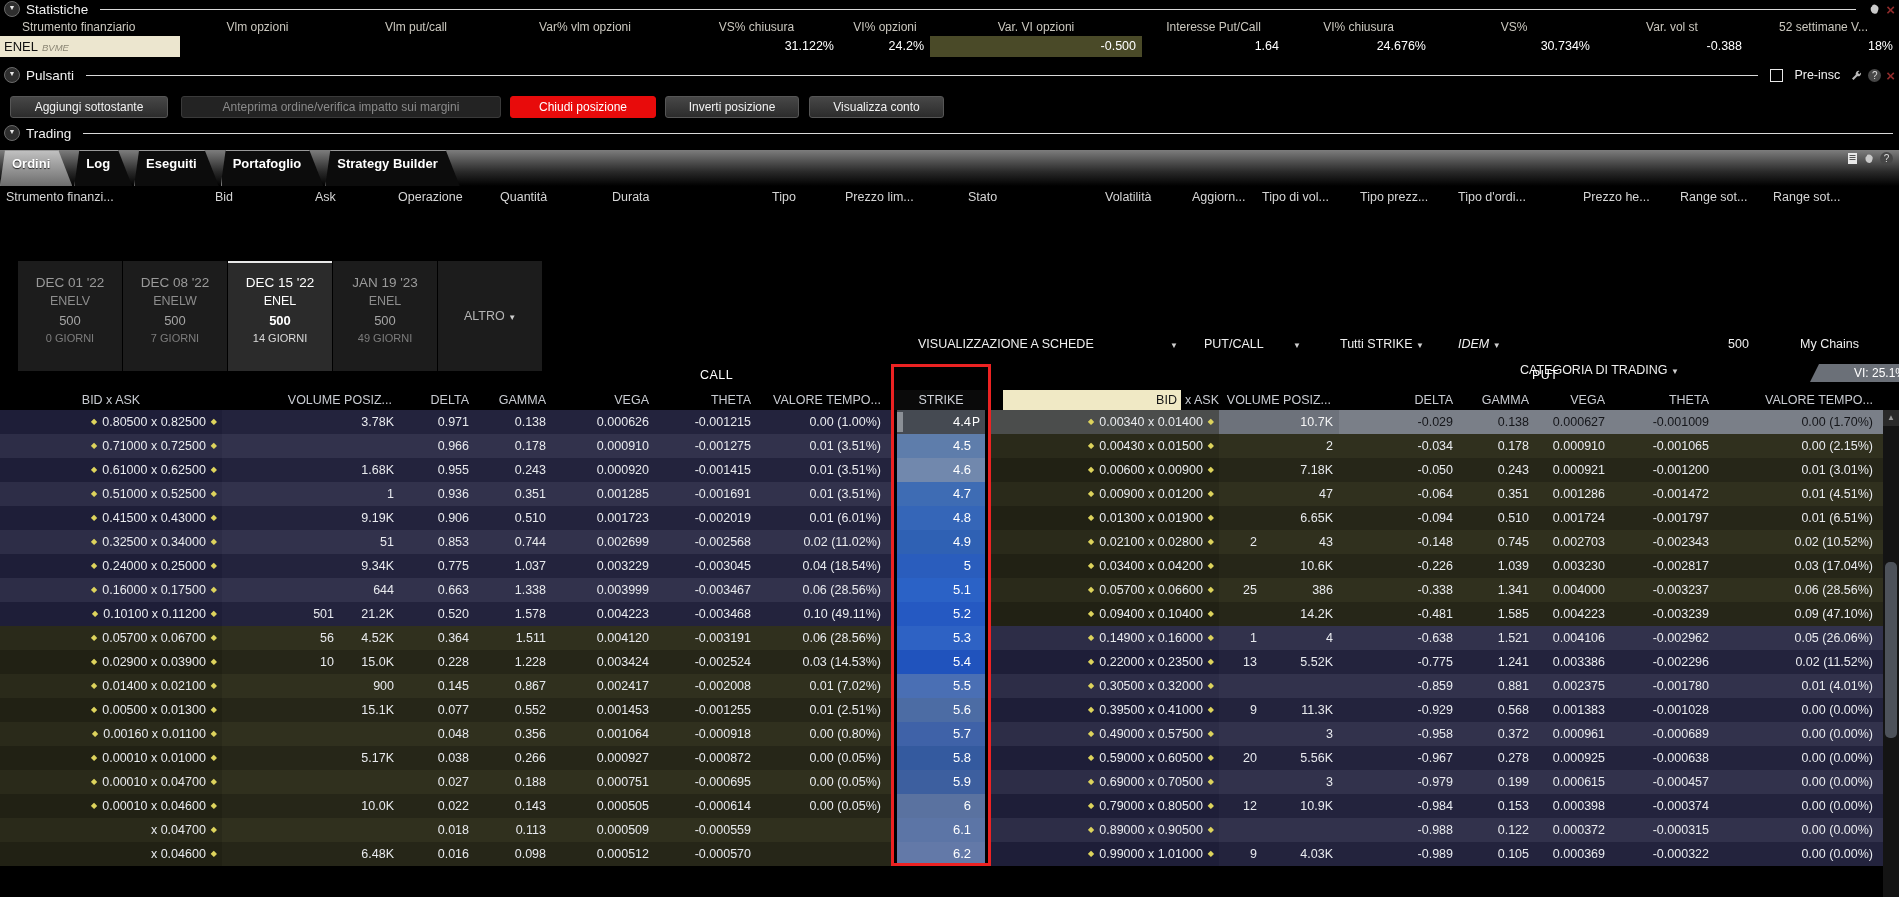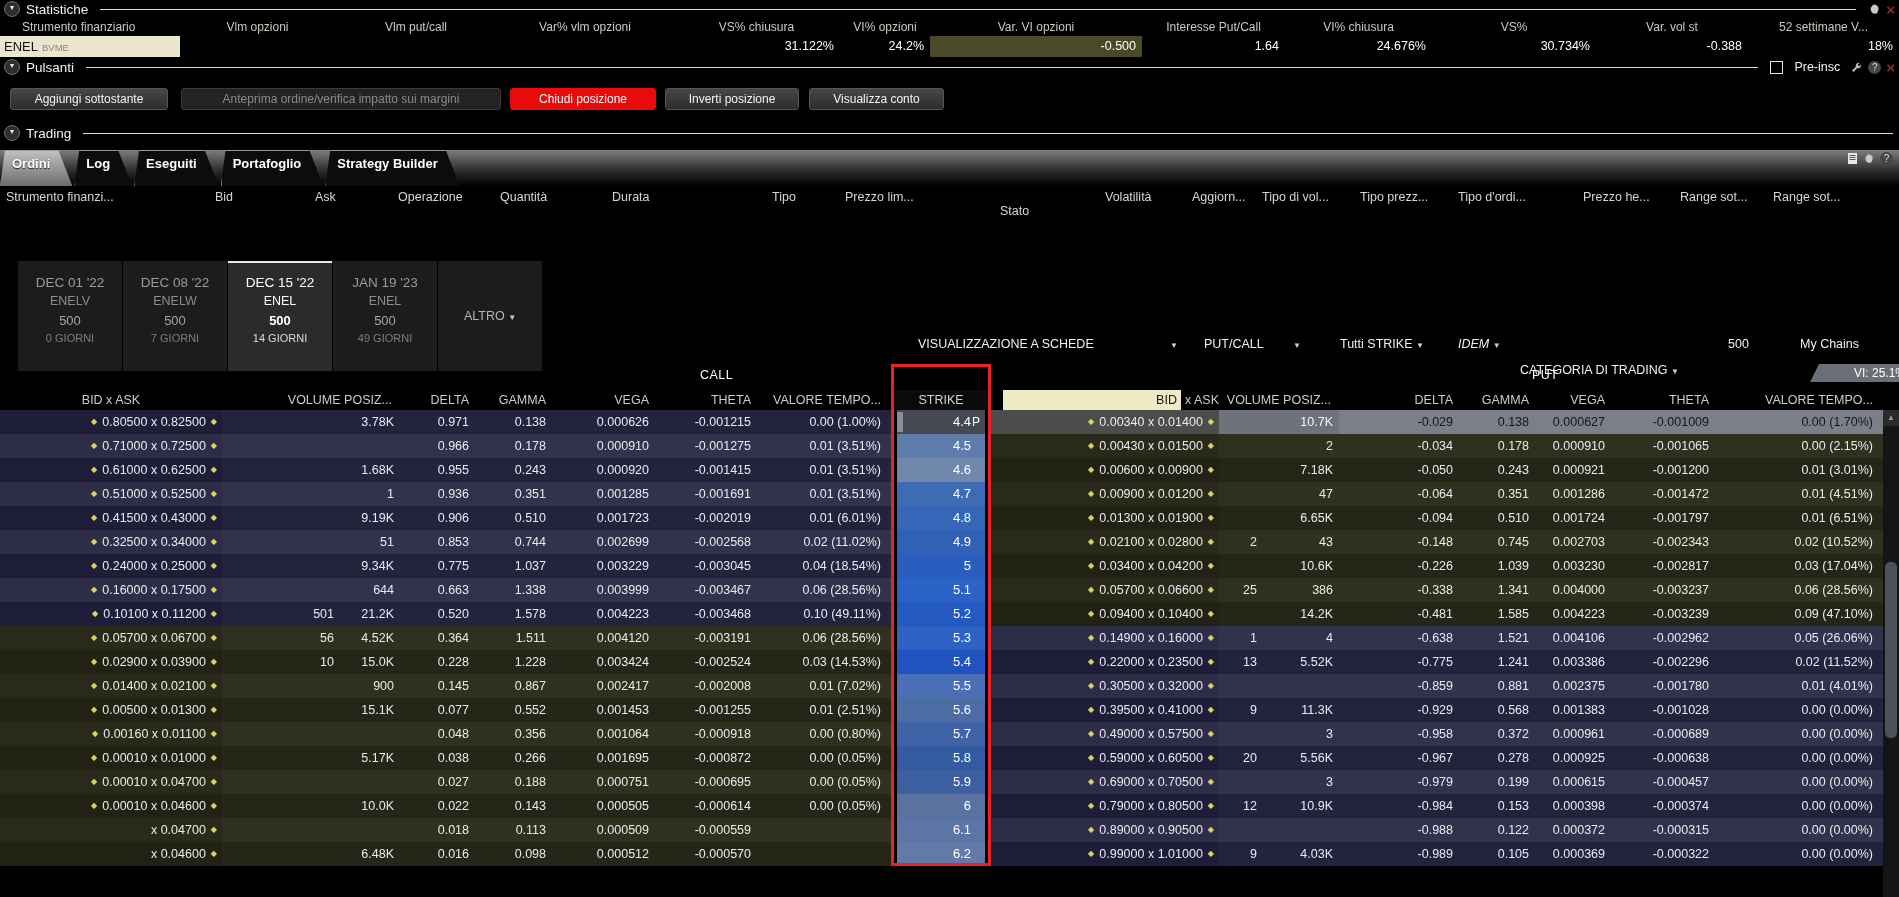--- a/index.html
+++ b/index.html
@@ -21,26 +21,26 @@
 
   
   #stats{top:0;height:58px;}
   .stats-grid{display:grid;grid-template-columns:180px 155px 162px 176px 167px 90px 212px 143px 147px 164px 152px 151px;}
   .stat-h{font-size:12px;color:#cbc8bf;text-align:center;height:18px;line-height:18px;
           white-space:nowrap;overflow:hidden;}
   .stat-h.first{text-align:left;padding-left:22px;}
   .stat-v{font-size:12.5px;color:#fff;text-align:right;height:21px;line-height:21px;padding-right:6px;}
   .instr-cell{background:#ece6cf;color:#111;height:21px;line-height:21px;padding-left:4px;
               font-size:13px;text-align:left;cursor:pointer;}
-  .instr-cell .exch{font-size:9.5px;color:#8b8675;margin-left:4px;}
+  .instr-cell .exch{font-size:9.5px;color:#8b8675;margin-left:4px;font-style:italic;}
   .olivebg{background:#4a4a28;}
 
   
   #pulsanti{top:58px;height:66px;}
-  #pulsanti .sec-hdr{}
+  #pulsanti .sec-hdr{margin-top:8px;}
   .chk{width:11px;height:11px;border:1.5px solid #e8e8e8;background:#000;display:inline-block;cursor:pointer;}
   .chk-label{font-size:12.5px;color:#f0f0f0;margin:0 4px 0 5px;}
   .btn-row{display:flex;align-items:center;margin-top:12px;padding-left:10px;gap:0;}
   .ibtn{height:22px;border-radius:3px;border:1px solid #565656;
         background:linear-gradient(#474747,#2c2c2c);color:#f2f2f2;font-size:12px;
         font-family:"Liberation Sans",sans-serif;cursor:pointer;white-space:nowrap;}
   .ibtn.disabled{background:#232323;color:#8a8a8a;border-color:#3a3a3a;}
   .ibtn.danger{background:#e80b0b;border-color:#e80b0b;color:#fff;}
 
   
@@ -232,21 +232,21 @@
     </div>
     <div class="tcols">
       <span class="tcol" style="left:6px;">Strumento finanzi...</span>
       <span class="tcol" style="left:215px;">Bid</span>
       <span class="tcol" style="left:315px;">Ask</span>
       <span class="tcol" style="left:398px;">Operazione</span>
       <span class="tcol" style="left:500px;">Quantità</span>
       <span class="tcol" style="left:612px;">Durata</span>
       <span class="tcol" style="left:772px;">Tipo</span>
       <span class="tcol" style="left:845px;">Prezzo lim...</span>
-      <span class="tcol" style="left:1000px;margin-top:14px;">Stato</span>
+      <span class="tcol" style="left:968px;">Stato</span>
       <span class="tcol" style="left:1105px;">Volatilità</span>
       <span class="tcol" style="left:1192px;">Aggiorn...</span>
       <span class="tcol" style="left:1262px;">Tipo di vol...</span>
       <span class="tcol" style="left:1360px;">Tipo prezz...</span>
       <span class="tcol" style="left:1458px;">Tipo d'ordi...</span>
       <span class="tcol" style="left:1583px;">Prezzo he...</span>
       <span class="tcol" style="left:1680px;">Range sot...</span>
       <span class="tcol" style="left:1773px;">Range sot...</span>
     </div>
   </section>
@@ -749,21 +749,21 @@
         <div class="orow chain-grid">
           <div class="ba olive a">
             <span class="dia">◆</span>
             <span>0.00010 x 0.01000</span>
             <span class="dia">◆</span>
           </div>
           <div class="pos olive a"></div>
           <div class="pos olive a">5.17K</div>
           <div class="num olive a">0.038</div>
           <div class="num olive a">0.266</div>
-          <div class="num olive a">0.001695</div>
+          <div class="num olive a">0.000927</div>
           <div class="num olive a">-0.000872</div>
           <div class="valore olive a">0.00 (0.05%)</div>
           <div class="strike-cell">
             <div class="strike-chip" style="background: rgb(52, 90, 159);">5.8</div>
           </div>
           <div class="ba navy a">
             <span class="dia">◆</span>
             <span>0.59000 x 0.60500</span>
             <span class="dia">◆</span>
           </div>

